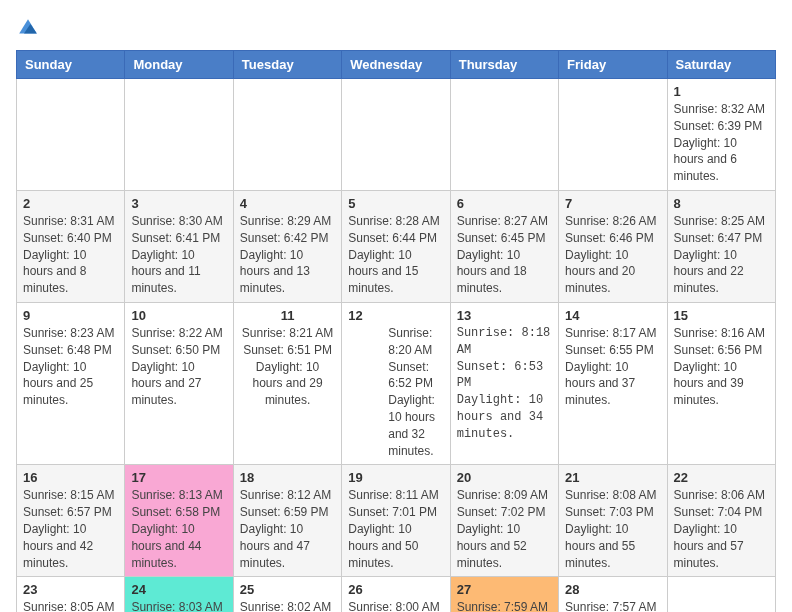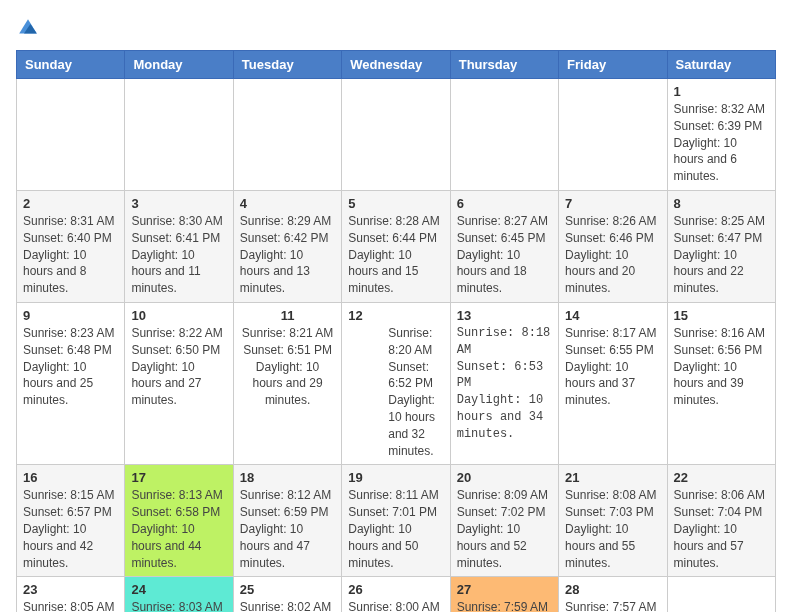--- a/index.html
+++ b/index.html
@@ -221,21 +221,21 @@
 Daylight: 10 hours and 39 minutes.</div>
         </td>
       </tr>
       <tr>
         <td style="background-color: rgb(245, 245, 245);">
           <span class="day-number">16</span>
           <div class="day-info" style="white-space: pre-line;">Sunrise: 8:15 AM
 Sunset: 6:57 PM
 Daylight: 10 hours and 42 minutes.</div>
         </td>
-        <td style="background-color: #bef264;">
+        <td style="background-color: #f9a8d4;">
           <span class="day-number">17</span>
           <div class="day-info" style="white-space: pre-line;">Sunrise: 8:13 AM
 Sunset: 6:58 PM
 Daylight: 10 hours and 44 minutes.</div>
         </td>
         <td style="background-color: rgb(245, 245, 245);">
           <span class="day-number">18</span>
           <div class="day-info" style="white-space: pre-line;">Sunrise: 8:12 AM
 Sunset: 6:59 PM
 Daylight: 10 hours and 47 minutes.</div>

